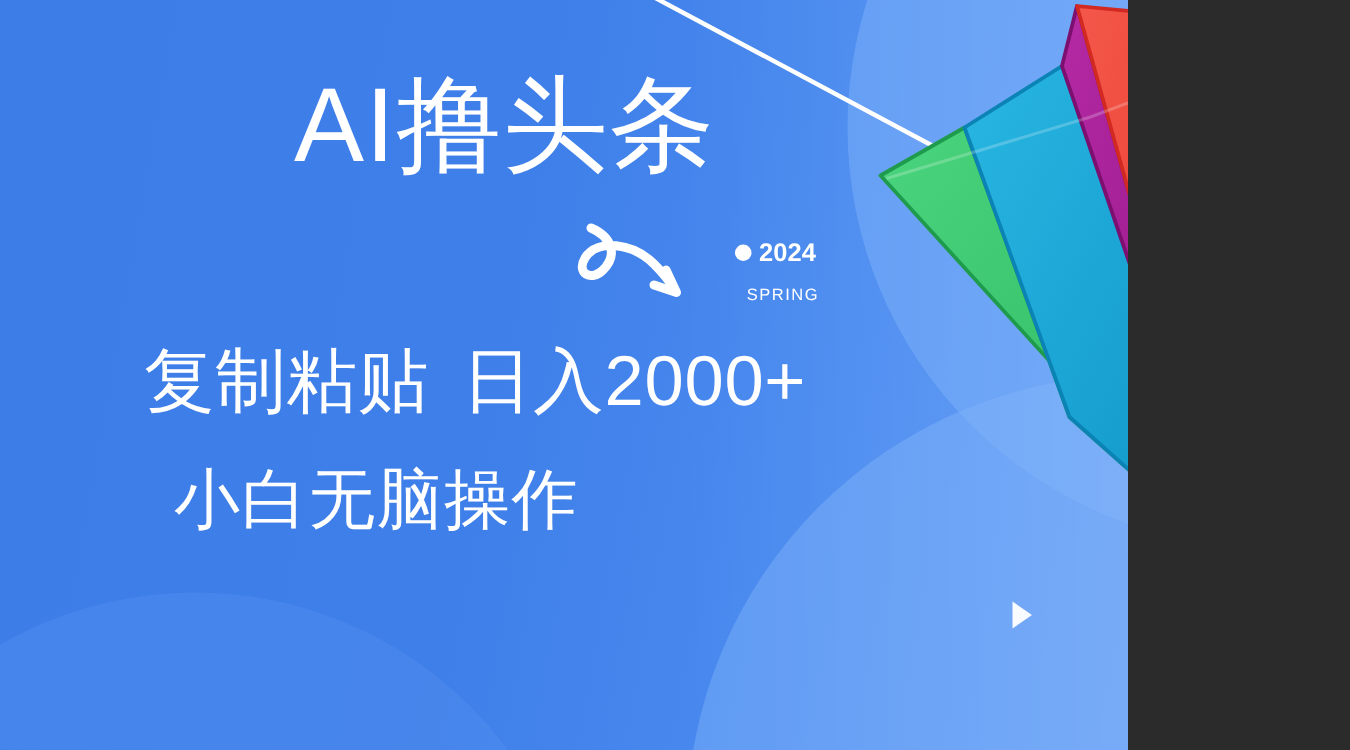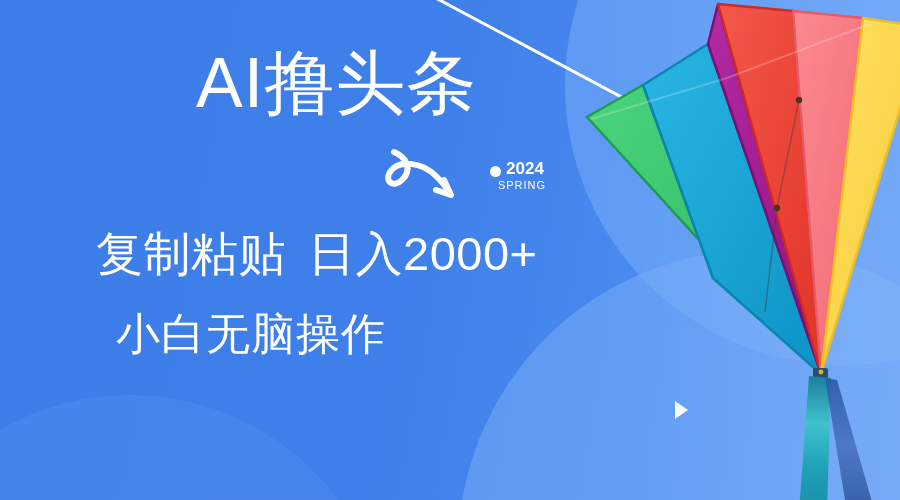--- a/index.html
+++ b/index.html
@@ -2,21 +2,21 @@
 <html><head>
 <meta charset="utf-8">
 <style>
   html, body {
     margin: 0;
     padding: 0;
     background: #2b2b2b;
   }
   #poster {
     position: relative;
-    width: 900px;
+    width: 752px;
     height: 500px;
     overflow: hidden;
     font-family: "Liberation Sans", "DejaVu Sans", sans-serif;
     background: linear-gradient(100deg, #3d7de8 0%, #3f7fe9 45%, #4a8bf0 72%, #5a97f5 100%);
   }
 
   
   .bg-circle-large {
     position: absolute;
     left: 565px;
@@ -116,38 +116,38 @@
     position: absolute;
     left: 478px;
     top: 160px;
     display: flex;
     flex-direction: column;
     align-items: center;
     width: 78px;
   }
   .season-year-row {
     display: flex;
-    align-items: flex-end;
+    align-items: center;
     gap: 5px;
   }
   .season-dot {
     width: 11px;
     height: 11px;
     border-radius: 50%;
     background: #ffffff;
     flex: 0 0 auto;
   }
   .season-year {
     font-size: 17px;
     font-weight: 700;
     color: #ffffff;
     line-height: 1;
   }
   .season-label {
-    margin-top: 3px;
+    margin-top: 15px;
     margin-left: 10px;
     font-size: 11px;
     letter-spacing: 1px;
     color: #ffffff;
     line-height: 1;
   }
 
   
   .curly-arrow {
     position: absolute;

